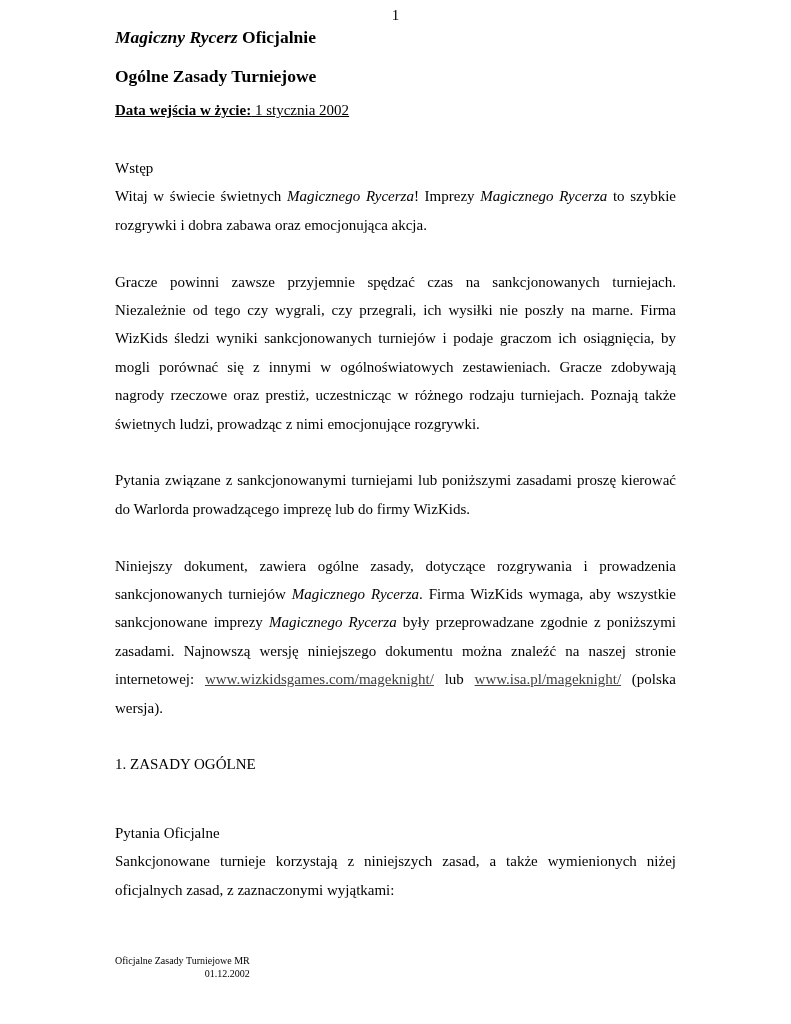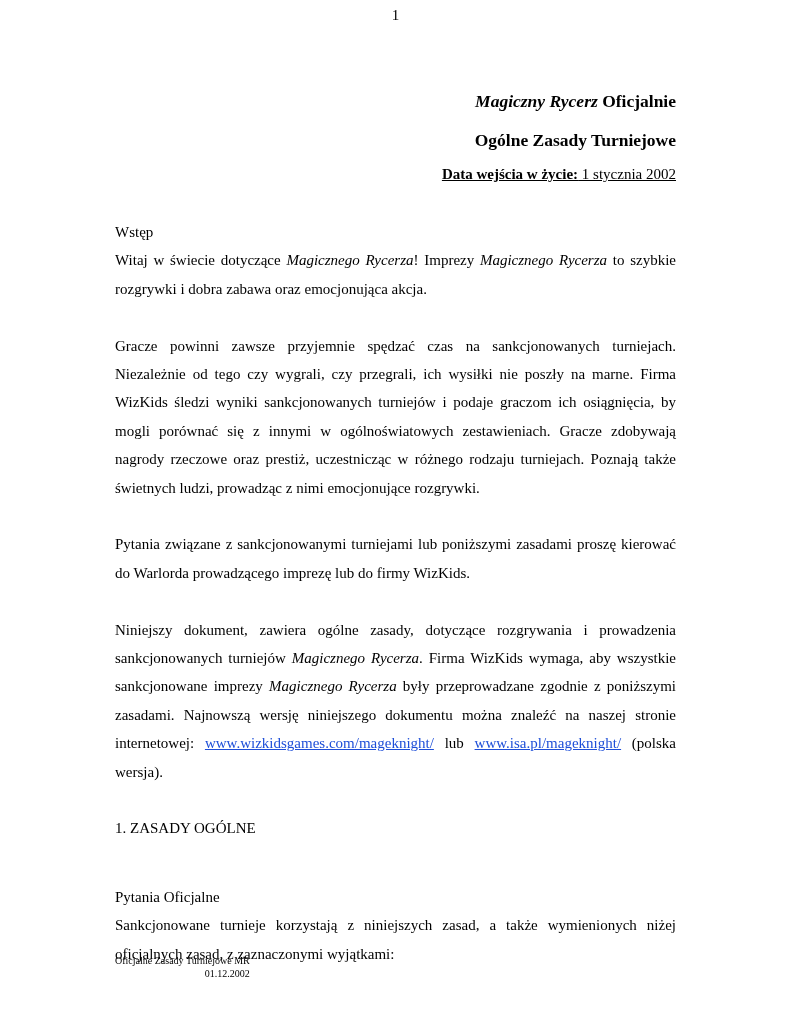--- a/index.html
+++ b/index.html
@@ -20,22 +20,21 @@
     text-align: center;
     padding-top: 6px;
     font-size: 15px;
     line-height: 18px;
   }
   .content {
     margin: 0 auto;
     width: 561px;
   }
   .title-block {
-    text-align: right;
-    margin-top: 64px;
+    text-align: left;
   }
   .title-line1, .title-line2 {
     font-size: 17.5px;
     font-weight: bold;
     line-height: 26px;
   }
   .title-line2 { margin-top: 13px; }
   .title-line3 {
     font-size: 15px;
     line-height: 22px;
@@ -53,21 +52,21 @@
     font-weight: normal;
     text-align: left;
   }
   .heading.spaced { margin-bottom: 40px; }
   p.para {
     text-align: justify;
     margin: 0 0 28.4px 0;
   }
   p.para.last { margin-bottom: 0; }
   a.doc-link {
-    color: #1d4ed8;
+    color: #404040;
     cursor: pointer;
   }
   .footer {
     position: absolute;
     left: 115px;
     bottom: 44px;
     font-size: 10px;
     line-height: 13px;
     text-align: right;
   }
@@ -84,21 +83,21 @@
     <div class="title-block">
       <div class="title-line1"><span class="italic">Magiczny Rycerz</span><span> Oficjalnie</span></div>
       <div class="title-line2">Ogólne Zasady Turniejowe</div>
       <div class="title-line3"><span class="bold">Data wejścia w życie:</span><span> 1 stycznia 2002</span></div>
     </div>
 
     <div class="body-copy">
 
       <p class="heading">Wstęp</p>
 
-      <p class="para"><span>Witaj w świecie dotyczące </span><span class="italic">Magicznego Rycerza</span><span>! Imprezy </span><span class="italic">Magicznego Rycerza</span><span> to szybkie rozgrywki i dobra zabawa oraz emocjonująca akcja.</span></p>
+      <p class="para"><span>Witaj w świecie świetnych </span><span class="italic">Magicznego Rycerza</span><span>! Imprezy </span><span class="italic">Magicznego Rycerza</span><span> to szybkie rozgrywki i dobra zabawa oraz emocjonująca akcja.</span></p>
 
       <p class="para">Gracze powinni zawsze przyjemnie spędzać czas na sankcjonowanych turniejach. Niezależnie od tego czy wygrali, czy przegrali, ich wysiłki nie poszły na marne. Firma WizKids śledzi wyniki sankcjonowanych turniejów i podaje graczom ich osiągnięcia, by mogli porównać się z innymi w ogólnoświatowych zestawieniach. Gracze zdobywają nagrody rzeczowe oraz prestiż, uczestnicząc w różnego rodzaju turniejach. Poznają także świetnych ludzi, prowadząc z nimi emocjonujące rozgrywki.</p>
 
       <p class="para">Pytania związane z sankcjonowanymi turniejami lub poniższymi zasadami proszę kierować do Warlorda prowadzącego imprezę lub do firmy WizKids.</p>
 
       <p class="para"><span>Niniejszy dokument, zawiera ogólne zasady, dotyczące rozgrywania i prowadzenia sankcjonowanych turniejów </span><span class="italic">Magicznego Rycerza</span><span>. Firma WizKids wymaga, aby wszystkie sankcjonowane imprezy </span><span class="italic">Magicznego Rycerza</span><span> były przeprowadzane zgodnie z poniższymi zasadami. Najnowszą wersję niniejszego dokumentu można znaleźć na naszej stronie internetowej: </span><a class="doc-link" href="#">www.wizkidsgames.com/mageknight/</a><span> lub </span><a class="doc-link" href="#">www.isa.pl/mageknight/</a><span> (polska wersja).</span></p>
 
       <p class="heading spaced">1. ZASADY OGÓLNE</p>
 
       <p class="heading">Pytania Oficjalne</p>

